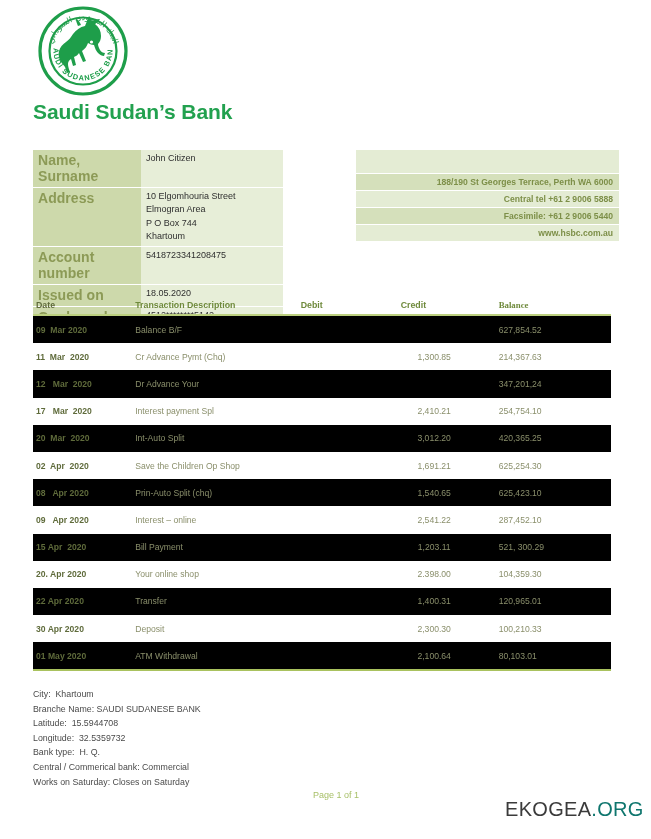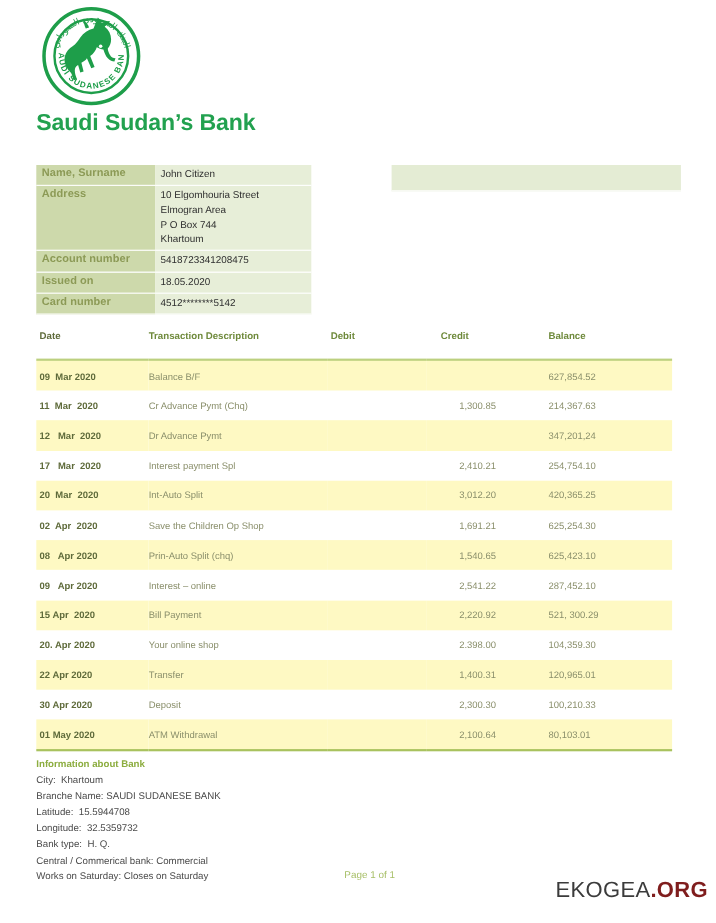--- a/index.html
+++ b/index.html
@@ -53,21 +53,21 @@
   .cust-table td {
     padding: 2px 5px 3px 5px;
     vertical-align: top;
     border-bottom: 1.3px solid #ffffff;
   }
   .cust-label {
     width: 98px;
     background: #cdd9ab;
     color: #8c9a56;
     font-weight: bold;
-    font-size: 10px;
+    font-size: 14px;
     letter-spacing: 0.05px;
   }
   .cust-value {
     background: #e7eed8;
     color: #2f2f2f;
     font-size: 9px;
   }
   .cust-value .line { display: block; line-height: 13.3px; }
 
   
@@ -98,43 +98,43 @@
     top: 300px;
     width: 578px;
     border-collapse: collapse;
     font-size: 8.5px;
   }
   .txn th {
     text-align: left;
     font-size: 8.8px;
     font-weight: bold;
     color: #6f8a3c;
-    padding: 0 0 16px 0;
+    padding: 0 0 4px 0;
     border-bottom: 2px solid #bcd07f;
   }
   .txn td {
     padding: 0;
     height: 27.2px;
     vertical-align: middle;
     color: #8a8f6b;
     font-size: 8.6px;
   }
-  .txn tr.stripe td { background: #fef9c3; }
+  .txn tr.stripe td { background: #000000; }
   .txn tbody tr:last-child td { border-bottom: 2px solid #a9c25e; }
 
   .c-date   { width: 104px; padding-left: 3px !important; font-weight: bold; color: #5f6b3b !important; white-space: pre; }
   .c-desc   { width: 175px; }
   .c-debit  { width: 72px;  text-align: right; padding-right: 20px !important; }
   .c-credit { width: 86px;  text-align: center; padding-right: 9px !important; }
   .c-bal    { width: 120px; padding-left: 9px !important; }
 
   .txn th.c-date   { padding-left: 3px; }
   .txn th.c-debit  { text-align: left; padding-left: 3px; }
   .txn th.c-credit { text-align: left; padding-left: 13px; }
-  .txn th.c-bal    { padding-left: 9px; }
+  .txn th.c-bal    { padding-left: 9px; font-family: Liberation Serif, serif; }
 
   
   .info {
     position: absolute;
     left: 33px;
     top: 687px;
     width: 420px;
     font-size: 8.8px;
     line-height: 14.6px;
     color: #4a4a4a;
@@ -158,21 +158,21 @@
   
   .watermark {
     position: absolute;
     left: 505px;
     top: 798px;
     font-size: 20px;
     letter-spacing: 0.3px;
     white-space: nowrap;
   }
   .wm-dark { color: #3b3b3b; }
-  .wm-green { color: #7f1d1d; font-weight: bold; }
+  .wm-green { color: #0f766e; }
 </style>
 </head>
 <body>
 
 <div class="header">
   <div class="logo-wrap">
     <svg class="logo-svg" width="100" height="92" viewBox="0 0 100 92">
       <circle cx="50" cy="45" r="43" fill="none" stroke="#1e9e4a" stroke-width="3.2"></circle>
       <circle cx="50" cy="45" r="33.5" fill="none" stroke="#1e9e4a" stroke-width="2.2"></circle>
 
@@ -234,20 +234,26 @@
         <td class="cust-label">Card number</td>
         <td class="cust-value">
           <span class="line">4512********5142</span>
         </td>
       </tr>
     </tbody>
 </table>
 
 <div class="addr-block">
   <div class="addr-row base blank">&nbsp;</div>
+  <div id="addr-rows">
+      <div class="addr-row alt">188/190 St Georges Terrace, Perth WA 6000</div>
+      <div class="addr-row base">Central tel +61 2 9006 5888</div>
+      <div class="addr-row alt">Facsimile: +61 2 9006 5440</div>
+      <div class="addr-row base">www.hsbc.com.au</div>
+    </div>
 </div>
 
 <table class="txn">
   <thead>
     <tr>
       <th class="c-date">Date</th>
       <th class="c-desc">Transaction Description</th>
       <th class="c-debit">Debit</th>
       <th class="c-credit">Credit</th>
       <th class="c-bal">Balance</th>
@@ -263,21 +269,21 @@
       </tr>
       <tr>
         <td class="c-date">11  Mar  2020</td>
         <td class="c-desc">Cr Advance Pymt (Chq)</td>
         <td class="c-debit"></td>
         <td class="c-credit">1,300.85</td>
         <td class="c-bal">214,367.63</td>
       </tr>
       <tr class="stripe">
         <td class="c-date">12   Mar  2020</td>
-        <td class="c-desc">Dr Advance Pymt</td>
+        <td class="c-desc">Dr Advance Your</td>
         <td class="c-debit"></td>
         <td class="c-credit"></td>
         <td class="c-bal">347,201,24</td>
       </tr>
       <tr>
         <td class="c-date">17   Mar  2020</td>
         <td class="c-desc">Interest payment Spl</td>
         <td class="c-debit"></td>
         <td class="c-credit">2,410.21</td>
         <td class="c-bal">254,754.10</td>
@@ -307,21 +313,21 @@
         <td class="c-date">09   Apr 2020</td>
         <td class="c-desc">Interest – online</td>
         <td class="c-debit"></td>
         <td class="c-credit">2,541.22</td>
         <td class="c-bal">287,452.10</td>
       </tr>
       <tr class="stripe">
         <td class="c-date">15 Apr  2020</td>
         <td class="c-desc">Bill Payment</td>
         <td class="c-debit"></td>
-        <td class="c-credit">2,220.92</td>
+        <td class="c-credit">1,203.11</td>
         <td class="c-bal">521, 300.29</td>
       </tr>
       <tr>
         <td class="c-date">20. Apr 2020</td>
         <td class="c-desc">Your online shop</td>
         <td class="c-debit"></td>
         <td class="c-credit">2.398.00</td>
         <td class="c-bal">104,359.30</td>
       </tr>
       <tr class="stripe">
@@ -342,21 +348,20 @@
         <td class="c-date">01 May 2020</td>
         <td class="c-desc">ATM Withdrawal</td>
         <td class="c-debit"></td>
         <td class="c-credit">2,100.64</td>
         <td class="c-bal">80,103.01</td>
       </tr>
     </tbody>
 </table>
 
 <div class="info">
-  <span class="info-title">Information about Bank</span>
   <span id="info-lines"><span class="info-line">City:  Khartoum</span><span class="info-line">Branche Name: SAUDI SUDANESE BANK</span><span class="info-line">Latitude:  15.5944708</span><span class="info-line">Longitude:  32.5359732</span><span class="info-line">Bank type:  H. Q.</span><span class="info-line">Central / Commerical bank: Commercial</span><span class="info-line">Works on Saturday: Closes on Saturday</span></span>
 </div>
 
 <div class="page-num">Page 1 of 1</div>
 
 <div class="watermark">
   <span class="wm-dark">EKOGEA</span><span class="wm-green">.ORG</span>
 </div>
 
 </body></html>

